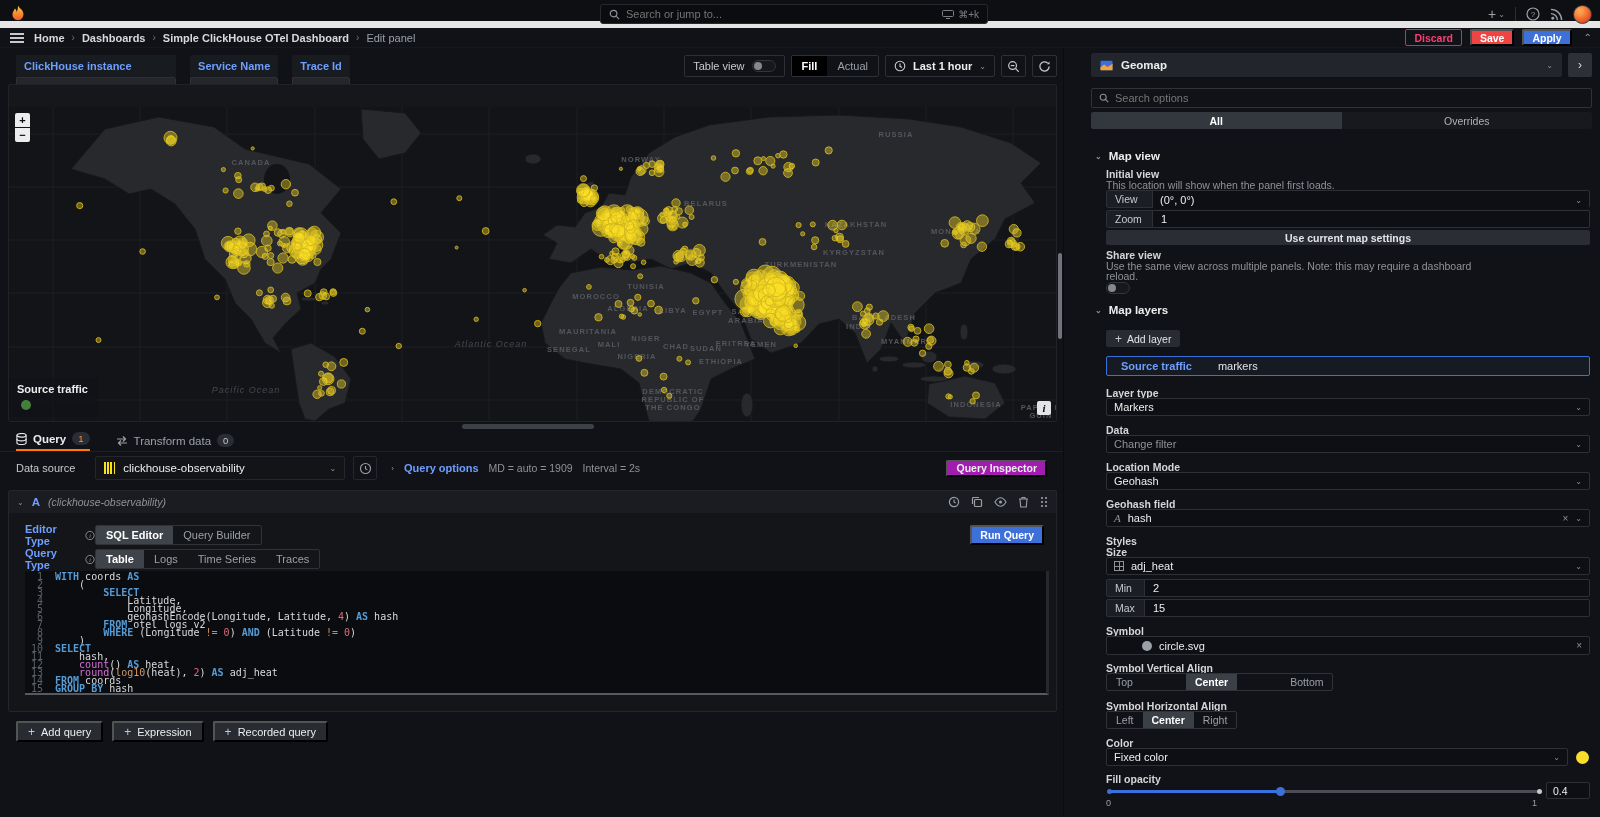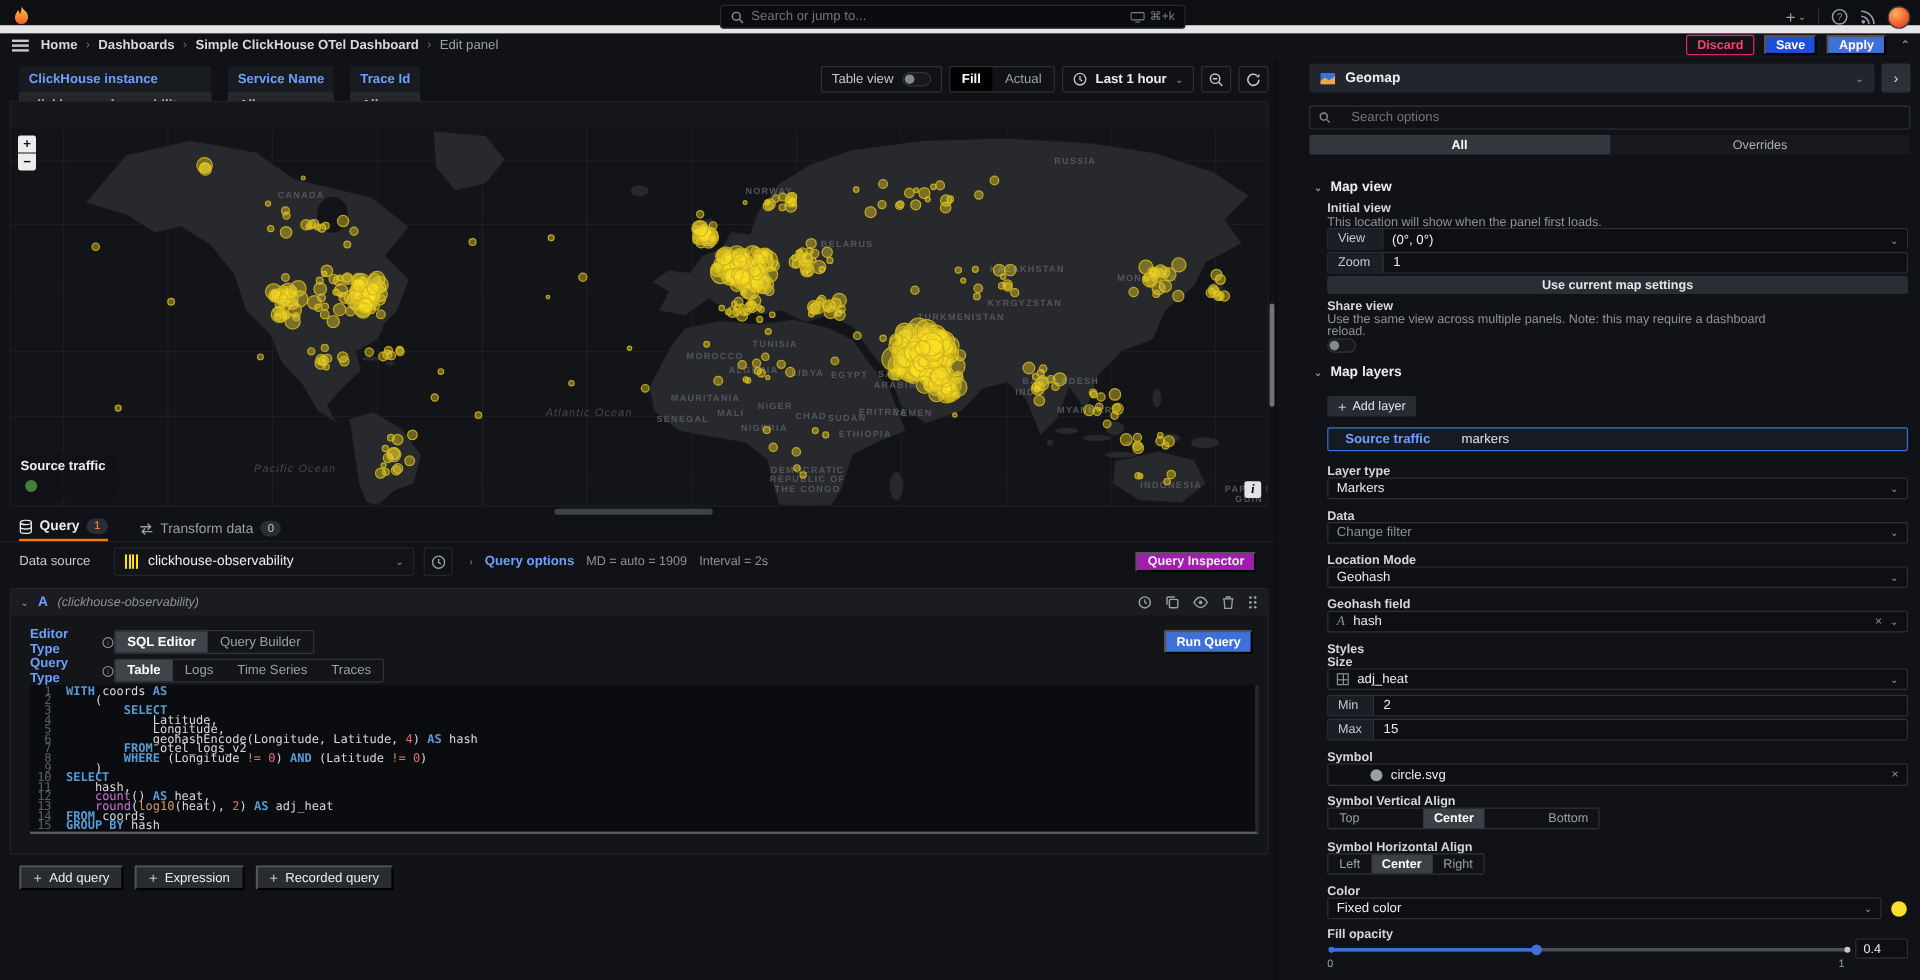--- a/index.html
+++ b/index.html
@@ -22,21 +22,21 @@
   
   #crumbbar { position:absolute; left:0; top:28px; width:1600px; height:20px; background:#111217; border-bottom:1px solid #17181c; display:flex; align-items:center; padding:0 8px; }
   #hamburger { width:14px; height:10px; margin:0 10px 0 2px; border-top:2px solid #c7c9cc; border-bottom:2px solid #c7c9cc; position:relative; cursor:pointer; }
   #hamburger:before { content:""; position:absolute; left:0; top:2px; width:100%; height:2px; background:#c7c9cc; }
   .crumb { font-size:11px; color:#d8d9da; font-weight:bold; cursor:pointer; }
   .crumb-sep { color:#6e7177; margin:0 7px; font-size:10px; }
   .crumb.current { color:#9aa0a6; font-weight:normal; cursor:default; }
   #crumb-actions { margin-left:auto; display:flex; align-items:center; gap:8px; }
   .btn { border-radius:2px; font-size:10.5px; font-weight:bold; height:17px; display:flex; align-items:center; padding:0 8px; cursor:pointer; }
   #btn-discard { color:#ff3d71; border:1px solid #e0226e; background:transparent; }
-  #btn-save { background:#1d4ed8; color:#fff; }
+  #btn-save { background:#ef4444; color:#fff; }
   #btn-apply { background:#3d71d9; color:#fff; }
   #collapse-up { color:#9aa0a6; font-size:10px; margin-left:4px; cursor:pointer; }
 
   
   #varsrow { position:absolute; left:16px; top:55px; display:flex; gap:14px; }
   .var-pair { display:flex;flex-direction:column; }
   .var-label { background:#181b20; color:#6e9fff; font-size:11px; font-weight:bold; height:22px; display:flex; align-items:center; padding:0 8px; border-radius:2px 0 0 2px; }
   .var-value { background:#24262c; border:1px solid #2e3036; color:#eceded; font-size:11px; font-weight:bold; height:22px; display:flex; align-items:center; padding:0 8px; gap:7px; border-radius:0 2px 2px 0; cursor:pointer; }
   .chev { color:#8e9196; font-size:8px; }
 
@@ -117,21 +117,21 @@
   #qfooter { position:absolute; left:16px; top:721px; display:flex; gap:9px; }
   .foot-btn { background:#282b31; color:#eceded; font-size:11px; height:21px; border-radius:2px; display:flex; align-items:center; gap:6px; padding:0 10px; cursor:pointer; }
   .plus { color:#c7c9cc; font-size:12px; }
 
   
   #sidebar { position:absolute; left:1063px; top:48px; width:537px; height:769px; background:#111217; border-left:1px solid #0a0b0d; overflow:hidden; }
   #viz-header { position:absolute; left:27px; top:5px; right:8px; height:24px; display:flex; gap:6px; }
   #viz-btn { flex:1; background:#22252b; border-radius:2px; display:flex; align-items:center; gap:8px; padding:0 9px; cursor:pointer; }
   #viz-btn .vname { font-size:11.5px; font-weight:bold; color:#eceded; flex:1; }
   #viz-collapse { width:24px; background:#2d3037; border-radius:2px; display:flex; align-items:center; justify-content:center; color:#d8d9da; cursor:pointer; }
-  #opt-search { position:absolute; left:27px; top:40px; right:8px; height:20px; border:1px solid #2f3237; border-radius:2px; display:flex; align-items:center; gap:17px; padding:0 7px; }
+  #opt-search { position:absolute; left:27px; top:40px; right:8px; height:20px; border:1px solid #2f3237; border-radius:2px; display:flex; align-items:center; gap:6px; padding:0 7px; }
   #opt-search input { flex:1; background:transparent; border:0; outline:0; color:#9aa0a6; font-size:11px; font-family:"Liberation Sans",sans-serif; }
   #opt-tabs { position:absolute; left:27px; top:64px; right:8px; height:17px; display:flex; background:#0f1115; border-radius:2px; overflow:hidden; }
   .opt-tab { flex:1; display:flex; align-items:center; justify-content:center; font-size:10.5px; color:#aeb1b6; background:#17191e; cursor:pointer; }
   .opt-tab.active { background:#33373e; color:#fff; font-weight:bold; }
 
   .sect-head { position:absolute; left:31px; display:flex; align-items:center; gap:7px; color:#eceded; font-size:11.5px; font-weight:bold; cursor:pointer; }
   .sect-head .chev { font-size:8px; }
   .opt-label { position:absolute; left:42px; font-size:10.5px; font-weight:bold; color:#d5d6d8; }
   .opt-desc { position:absolute; left:42px; font-size:10.5px; color:#8e9297; }
   .fieldrow { position:absolute; left:42px; right:10px; border:1px solid #2e3036; border-radius:2px; display:flex; height:18px; background:#0d0f14; }

